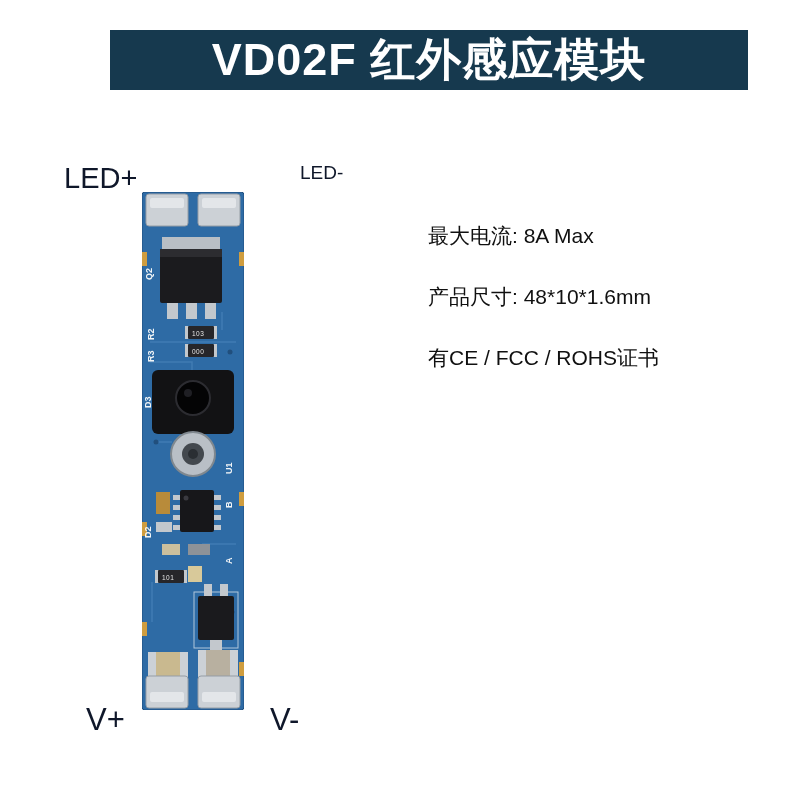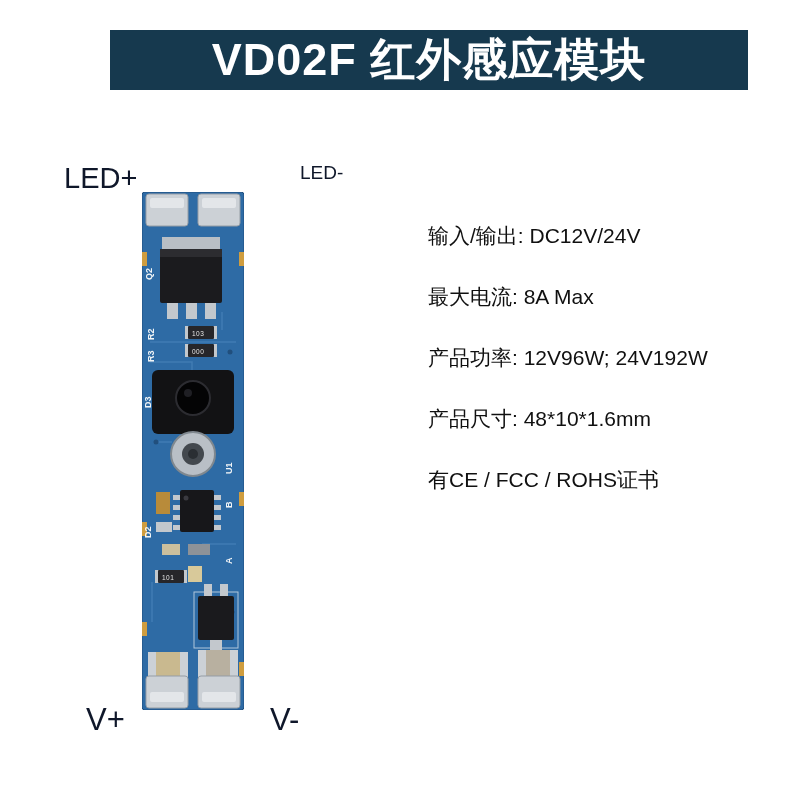--- a/index.html
+++ b/index.html
@@ -166,20 +166,18 @@
 
     <g>
       <rect x="4" y="484" width="42" height="32" rx="3" fill="#ccd1d6" stroke="#959da5"></rect>
       <rect x="56" y="484" width="42" height="32" rx="3" fill="#ccd1d6" stroke="#959da5"></rect>
       <rect x="8" y="500" width="34" height="10" rx="2" fill="#e8ebee" opacity="0.8"></rect>
       <rect x="60" y="500" width="34" height="10" rx="2" fill="#e8ebee" opacity="0.8"></rect>
     </g>
   </svg>
 
   <ul class="specs">
-    <li>输入/输出: DC12V/24V</li>
     <li>最大电流: 8A Max</li>
-    <li>产品功率: 12V96W; 24V192W</li>
     <li>产品尺寸: 48*10*1.6mm</li>
     <li>有CE / FCC / ROHS证书</li>
   </ul>
 
 </div>
 
 </body></html>

